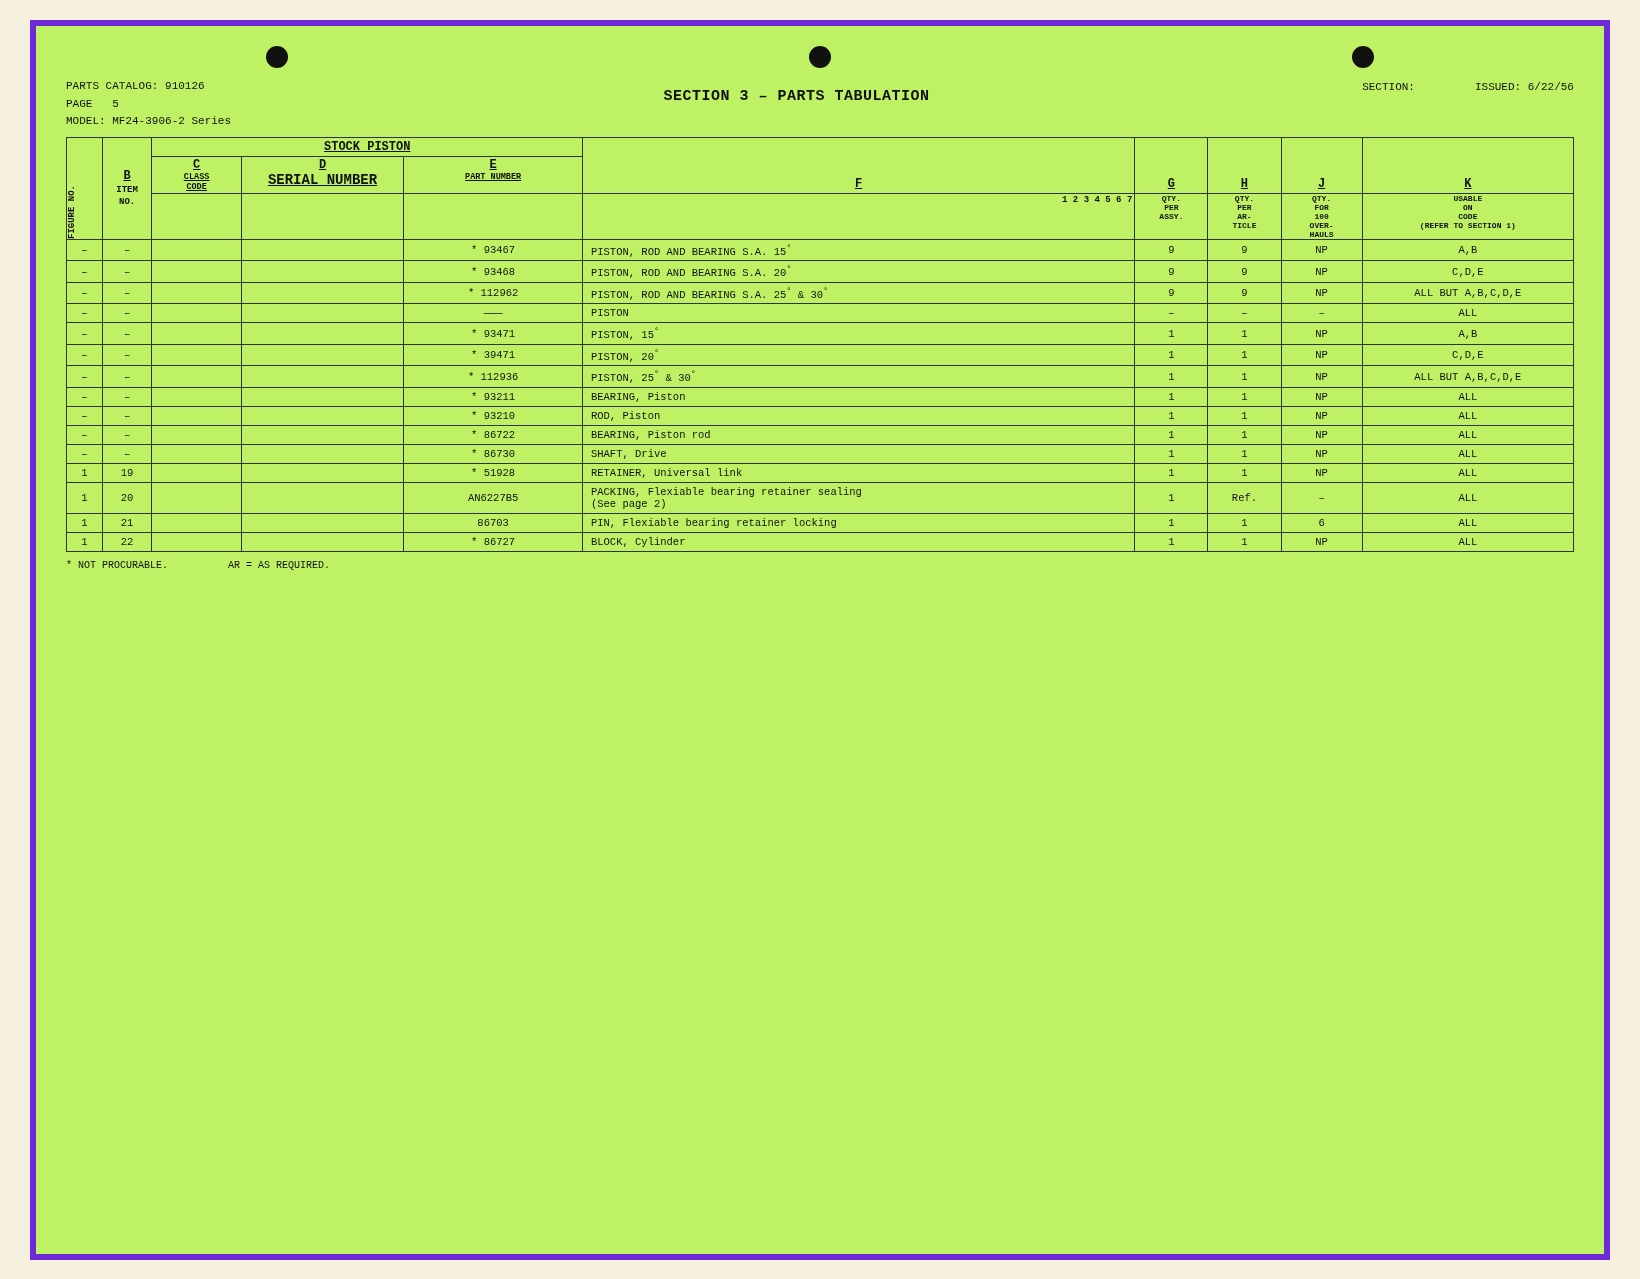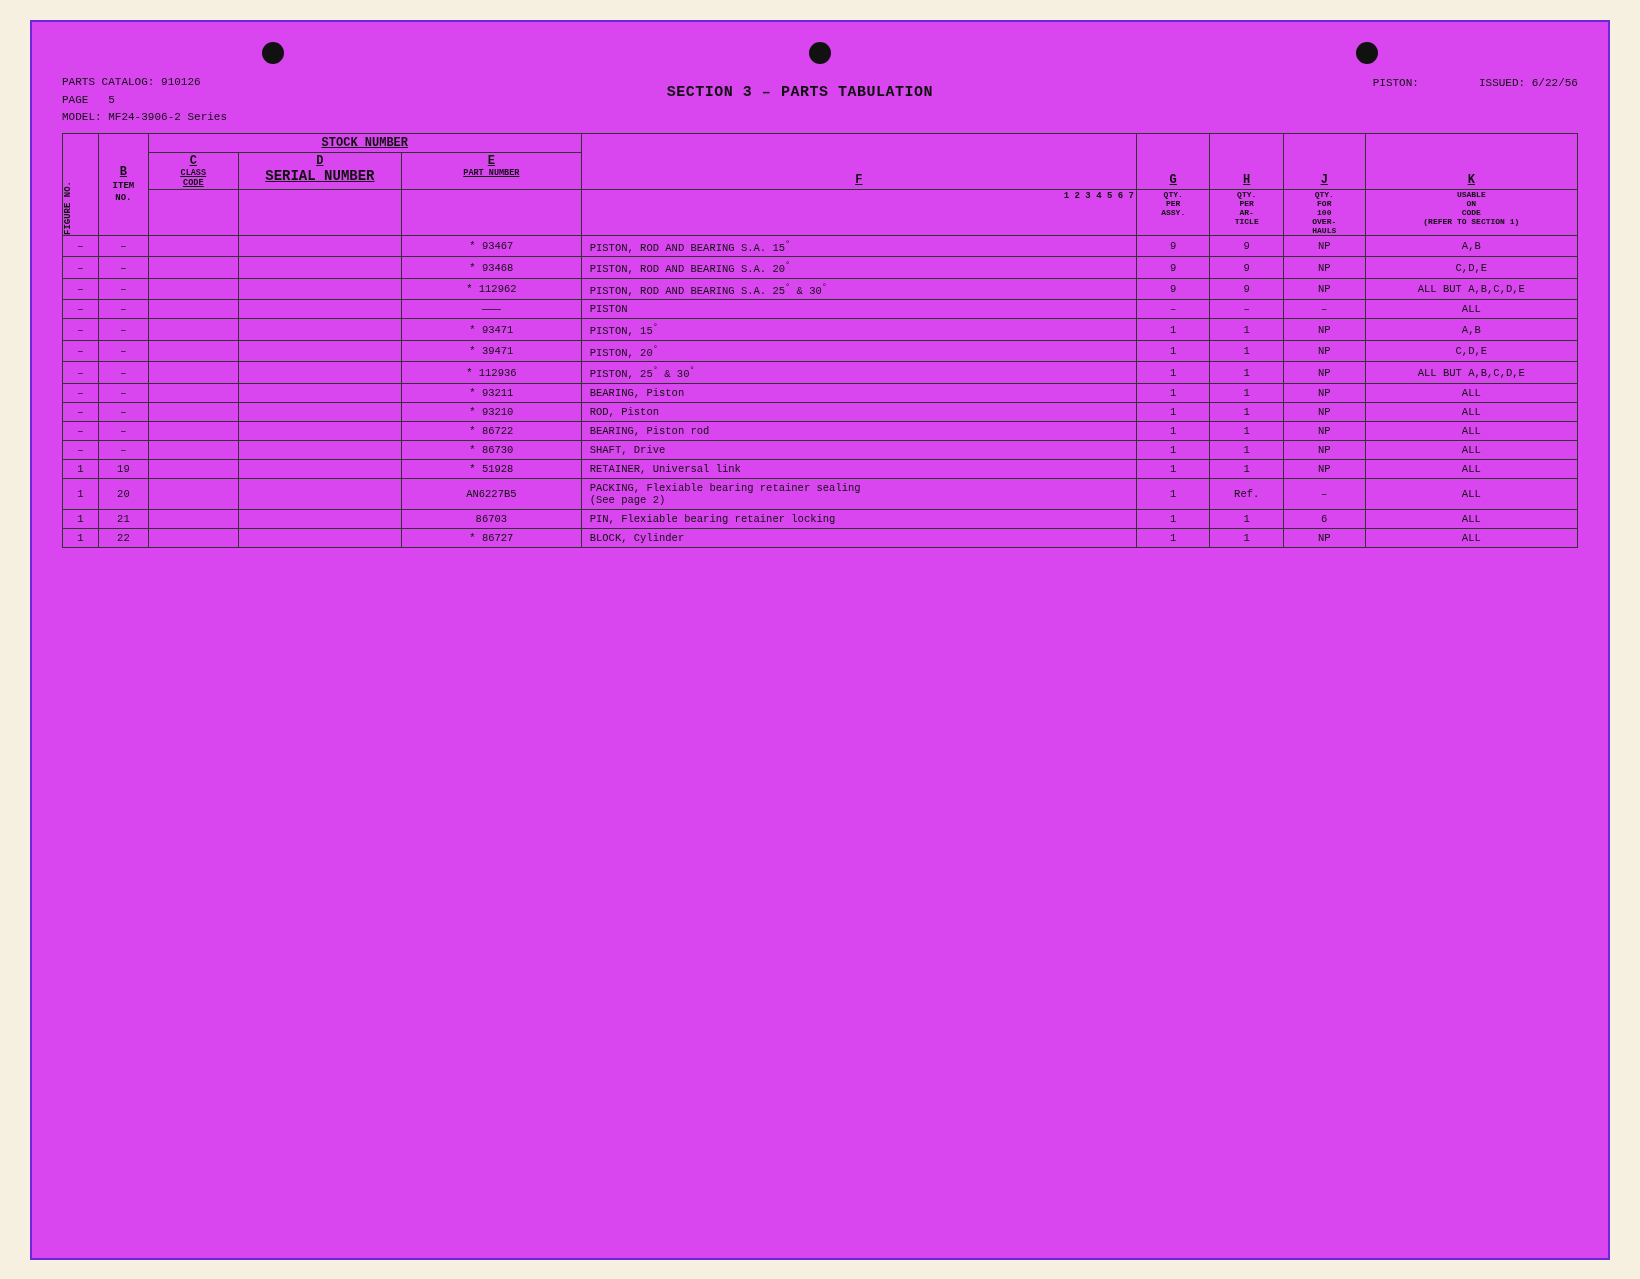--- a/index.html
+++ b/index.html
@@ -8,22 +8,22 @@
       font-family: 'Courier New', Courier, monospace;
       font-size: 11px;
       color: #111;
       width: 1640px;
       min-height: 1279px;
       padding: 20px 30px;
       position: relative;
     }
 
     .page-wrapper {
-      background: #d946ef;
-      border: 2px solid #6d28d9;
+      background: #bef264;
+      border: 6px solid #6d28d9;
       min-height: 1240px;
       padding: 20px 30px 30px 30px;
       position: relative;
     }
 
     
     .top-dots {
       display: flex;
       justify-content: space-between;
       margin-bottom: 10px;
@@ -168,21 +168,21 @@
       <div>
         <span>MODEL:</span>
         <span>MF24-3906-2 Series</span>
       </div>
     </div>
     <div class="header-center">
       <span>SECTION 3 – PARTS TABULATION</span>
     </div>
     <div class="header-right">
       <div class="revised-issued">
-        <span>PISTON:</span>
+        <span>SECTION:</span>
         <span>
           <span>ISSUED:</span>
           <span>6/22/56</span>
         </span>
       </div>
     </div>
   </div>
 
   <table class="parts-table">
     <thead>
@@ -193,21 +193,21 @@
           <div class="rotated-header">FIGURE NO.</div>
         </th>
         <th rowspan="3" style="width:30px; vertical-align:middle;">
           <div>
             <span class="col-letter">B</span><br>
             <span style="font-size:9px;">ITEM<br>NO.</span>
           </div>
         </th>
 
         <th colspan="3" style="font-weight:bold; text-align:center;">
-          <span class="col-letter">STOCK NUMBER</span>
+          <span class="col-letter">STOCK PISTON</span>
         </th>
 
         <th rowspan="2" style="min-width:340px;">
           <span class="col-letter">F</span>
         </th>
 
         <th rowspan="2" style="width:45px;">
           <span class="col-letter">G</span>
         </th>
         <th rowspan="2" style="width:45px;">
@@ -432,14 +432,18 @@
           <td class="left-cell">* 86727</td>
           <td class="desc-cell">BLOCK, Cylinder</td>
           <td class="left-cell">1</td>
           <td class="left-cell">1</td>
           <td class="left-cell">NP</td>
           <td class="left-cell">ALL</td>
         </tr>
       </tbody>
   </table>
 
+  <div class="footnote">
+    <span>* NOT PROCURABLE.</span>
+    <span>AR = AS REQUIRED.</span>
+  </div>
 
 </div>
 
 </body></html>

